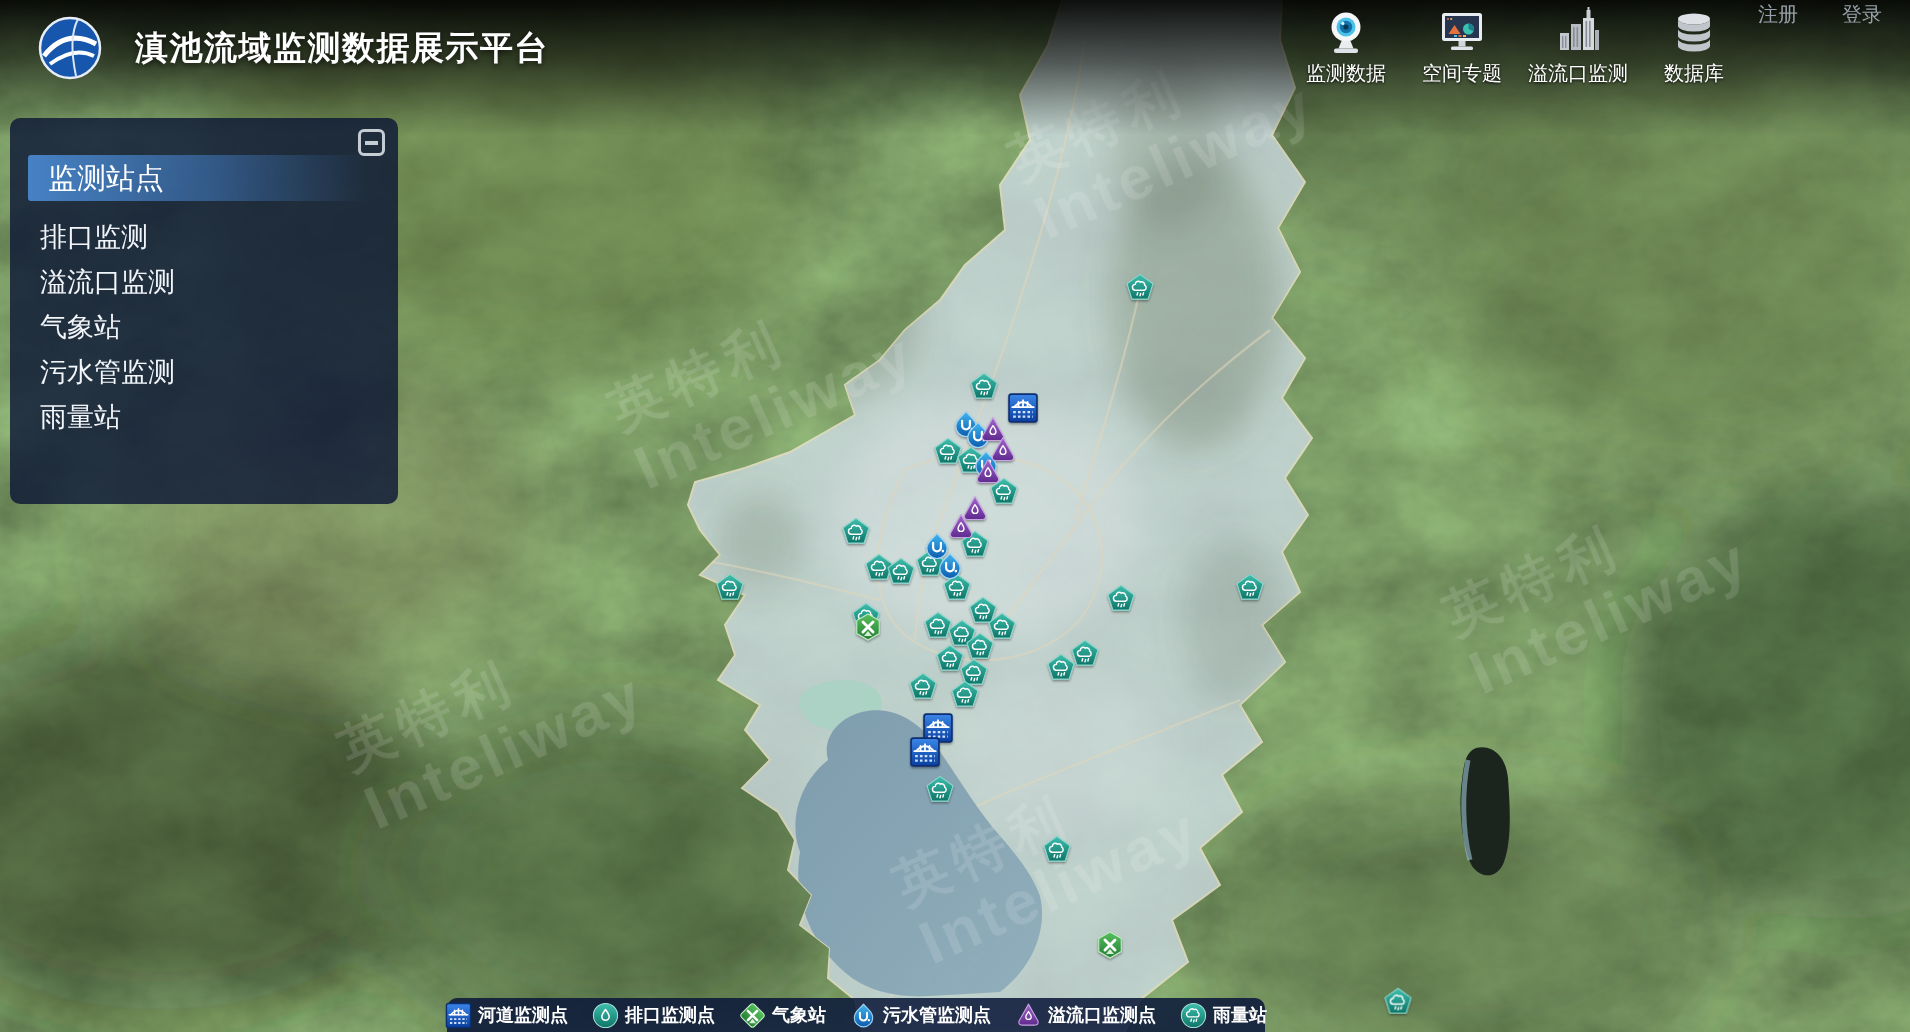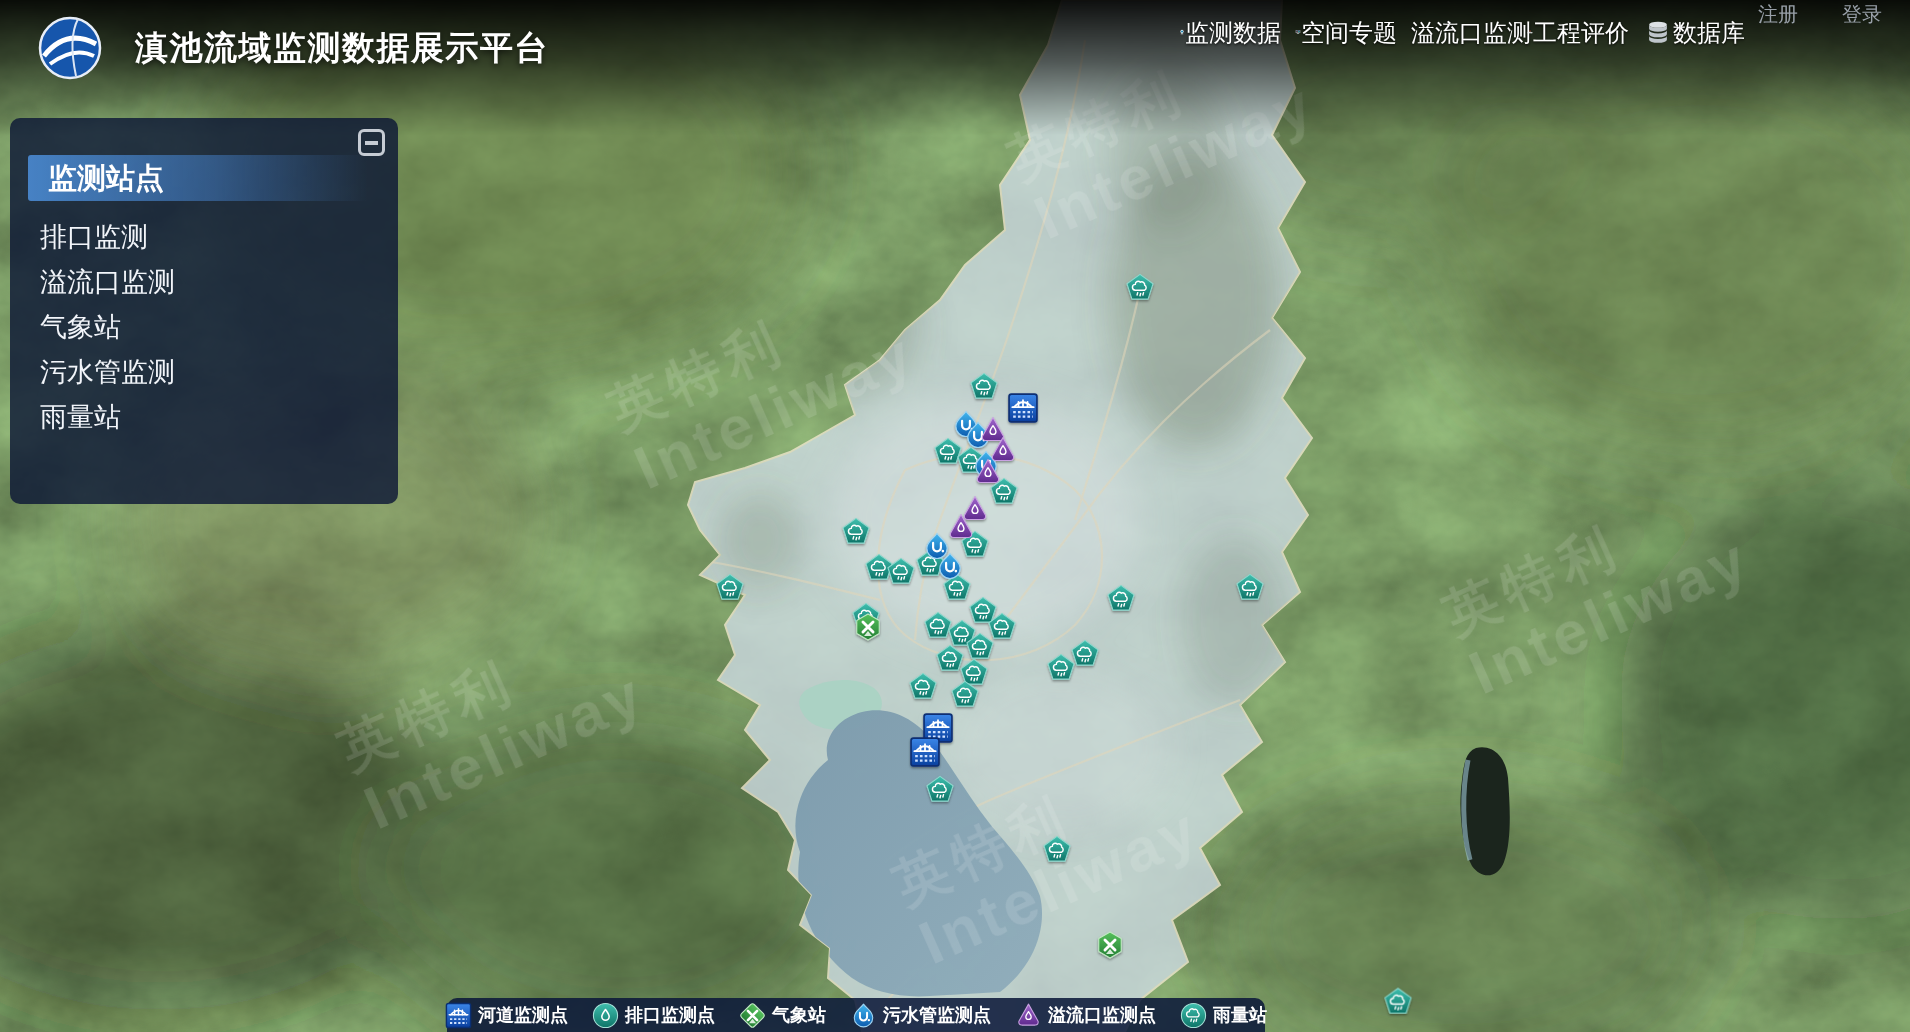--- a/index.html
+++ b/index.html
@@ -7,35 +7,35 @@
        font-family:"Liberation Sans","DejaVu Sans",sans-serif}
   #map{position:absolute;top:0;left:0;width:1910px;height:1032px;display:block}
   
   #headerbar{position:absolute;top:0;left:0;right:0;height:135px;pointer-events:none;
     background:linear-gradient(180deg,rgba(0,0,0,.93) 0%,rgba(0,0,0,.58) 45%,rgba(0,0,0,0) 100%)}
   #brand{position:absolute;top:16px;left:38px;display:flex;align-items:center;gap:33px}
   #brand svg{width:64px;height:64px}
   #page-title{color:#fff;font-size:33px;font-weight:600;letter-spacing:1.5px;
     text-shadow:0 2px 6px rgba(0,0,0,.65)}
   #topnav{position:absolute;top:5px;right:165px;display:flex;gap:14px}
-  .nav-item{width:102px;display:flex;flex-direction:row;align-items:center;color:#fff;
-    font-size:24px;cursor:pointer}
+  .nav-item{width:102px;display:flex;flex-direction:column;align-items:center;color:#fff;
+    font-size:20px;cursor:pointer}
   .nav-item svg{width:54px;height:54px}
   .nav-item span{margin-top:1px;text-shadow:0 1px 3px #000;white-space:nowrap}
   #auth{position:absolute;top:1px;right:28px;display:flex;gap:44px}
   #auth span{color:#99a0a9;font-size:20px;cursor:pointer}
   
   #panel{position:absolute;left:10px;top:118px;width:388px;height:386px;
     background:rgba(10,20,52,.80);border-radius:10px}
   #panel-min{position:absolute;top:11px;right:13px;width:27px;height:27px;
     border:3px solid #c6ccd4;border-radius:6px;background:transparent;cursor:pointer;
     display:flex;align-items:center;justify-content:center;padding:0}
   #panel-min i{display:block;width:13px;height:4px;background:#c6ccd4}
   .panel-title{margin:37px 30px 0 18px;height:46px;line-height:46px;padding-left:20px;
-    font-size:29px;font-weight:bold;color:#fff;border-radius:3px;
+    font-size:29px;font-weight:normal;color:#fff;border-radius:3px;
     background:linear-gradient(90deg,rgba(72,134,204,.95) 0%,rgba(62,114,178,.62) 55%,rgba(50,95,155,0) 100%)}
   #panel ul{list-style:none;margin:14px 0 0;padding:0 0 0 30px}
   #panel li{height:45px;line-height:45px;font-size:27px;color:#f2f5fa;cursor:pointer}
   
   #legend{position:absolute;left:447px;bottom:0;width:818px;height:34px;
     background:rgba(12,24,58,.87);border-radius:10px 10px 0 0;display:flex;align-items:center;
     justify-content:center;padding:0 16px;gap:24px;box-sizing:border-box}
   .lg-item{display:flex;align-items:center;gap:6px;cursor:pointer}
   .lg-item svg{width:27px;height:27px;flex:0 0 auto}
   .lg-item span{color:#fff;font-size:18px;font-weight:bold;white-space:nowrap}
@@ -370,26 +370,20 @@
       <span>空间专题</span>
     </div>
     <div class="nav-item">
       <svg viewBox="-27 -27 54 54">
         <use href="#ic-buildings-icon"></use>
       </svg>
       <span>溢流口监测</span>
     </div>
     <div class="nav-item">
       <svg viewBox="-27 -27 54 54">
-        <use href="#ic-pipe-valve-icon"></use>
-      </svg>
-      <span>工程评价</span>
-    </div>
-    <div class="nav-item">
-      <svg viewBox="-27 -27 54 54">
         <use href="#ic-database-icon"></use>
       </svg>
       <span>数据库</span>
     </div>
   </nav>
 <div id="auth">
     <span>注册</span>
     <span>登录</span>
   </div>
 

